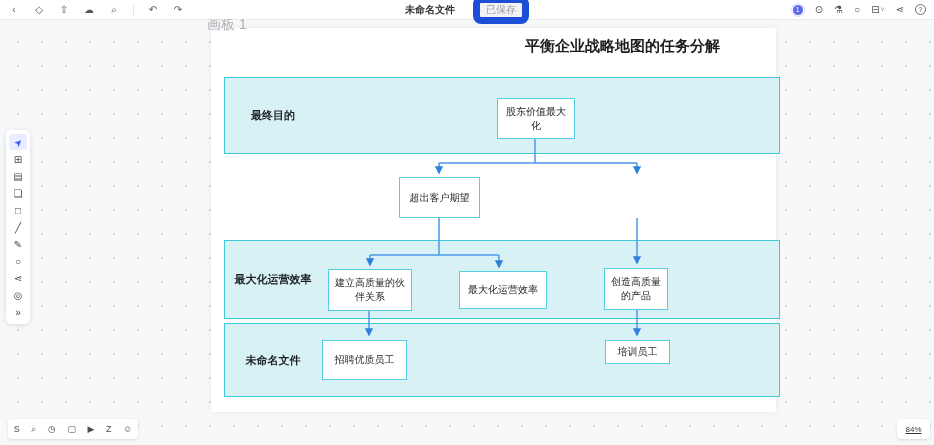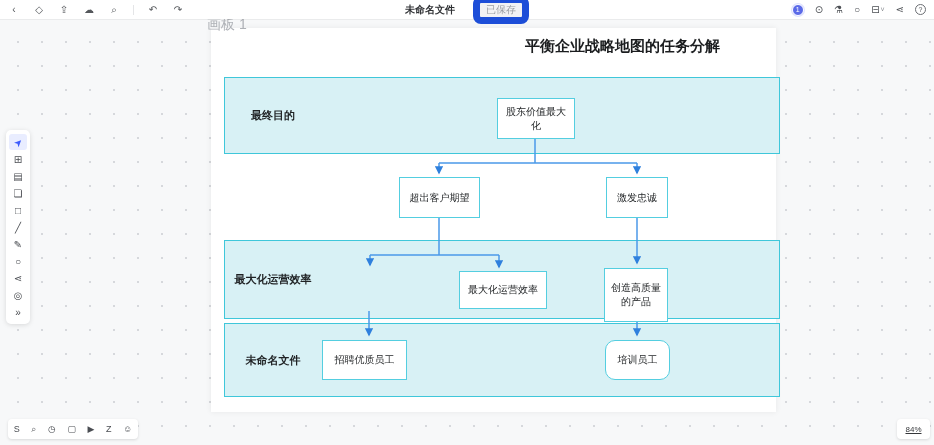--- a/index.html
+++ b/index.html
@@ -78,23 +78,23 @@
 
   
   .node { position:absolute; background:#fff; border:1.5px solid #54cee0; z-index:4;
           display:flex; align-items:center; justify-content:center; text-align:center;
           font-size:10px; color:#1f2224; line-height:1.4; padding:2px 4px; cursor:pointer; }
   .n0 { left:497px; top:98px;  width:78px; height:41px; }
   .n1 { left:399px; top:177px; width:81px; height:41px; }
   .n2 { left:606px; top:177px; width:62px; height:41px; }
   .n3 { left:328px; top:269px; width:84px; height:42px; }
   .n4 { left:459px; top:271px; width:88px; height:38px; }
-  .n5 { left:604px; top:268px; width:64px; height:54px; }
+  .n5 { left:604px; top:268px; width:64px; height:42px; }
   .n6 { left:322px; top:340px; width:85px; height:40px; }
-  .n7 { left:605px; top:340px; width:65px; height:40px;border-radius:10px; }
+  .n7 { left:605px; top:340px; width:65px; height:24px; }
 </style>
 </head>
 <body>
 
 <div class="app">
 
   <div class="topbar">
     <div class="tb-left">
       <span class="ico">‹</span>
       <span class="ico">◇</span>
@@ -199,19 +199,19 @@
       <path d="M370,255 V265" marker-end="url(#arrow)"></path>
       <path d="M499,255 V267" marker-end="url(#arrow)"></path>
       <path d="M637,218 V263" marker-end="url(#arrow)"></path>
       <path d="M369,311 V335" marker-end="url(#arrow)"></path>
       <path d="M637,310 V335" marker-end="url(#arrow)"></path>
     </g>
   </svg>
 
   <div class="node n0">股东价值最大化</div>
   <div class="node n1">超出客户期望</div>
-  <div class="node n2">激发忠诚</div>
+  <div class="node n3">建立高质量的伙伴关系</div>
   <div class="node n4">最大化运营效率</div>
   <div class="node n5">创造高质量的产品</div>
   <div class="node n6">招聘优质员工</div>
   <div class="node n7">培训员工</div>
 
 </div>
 
 </body></html>

